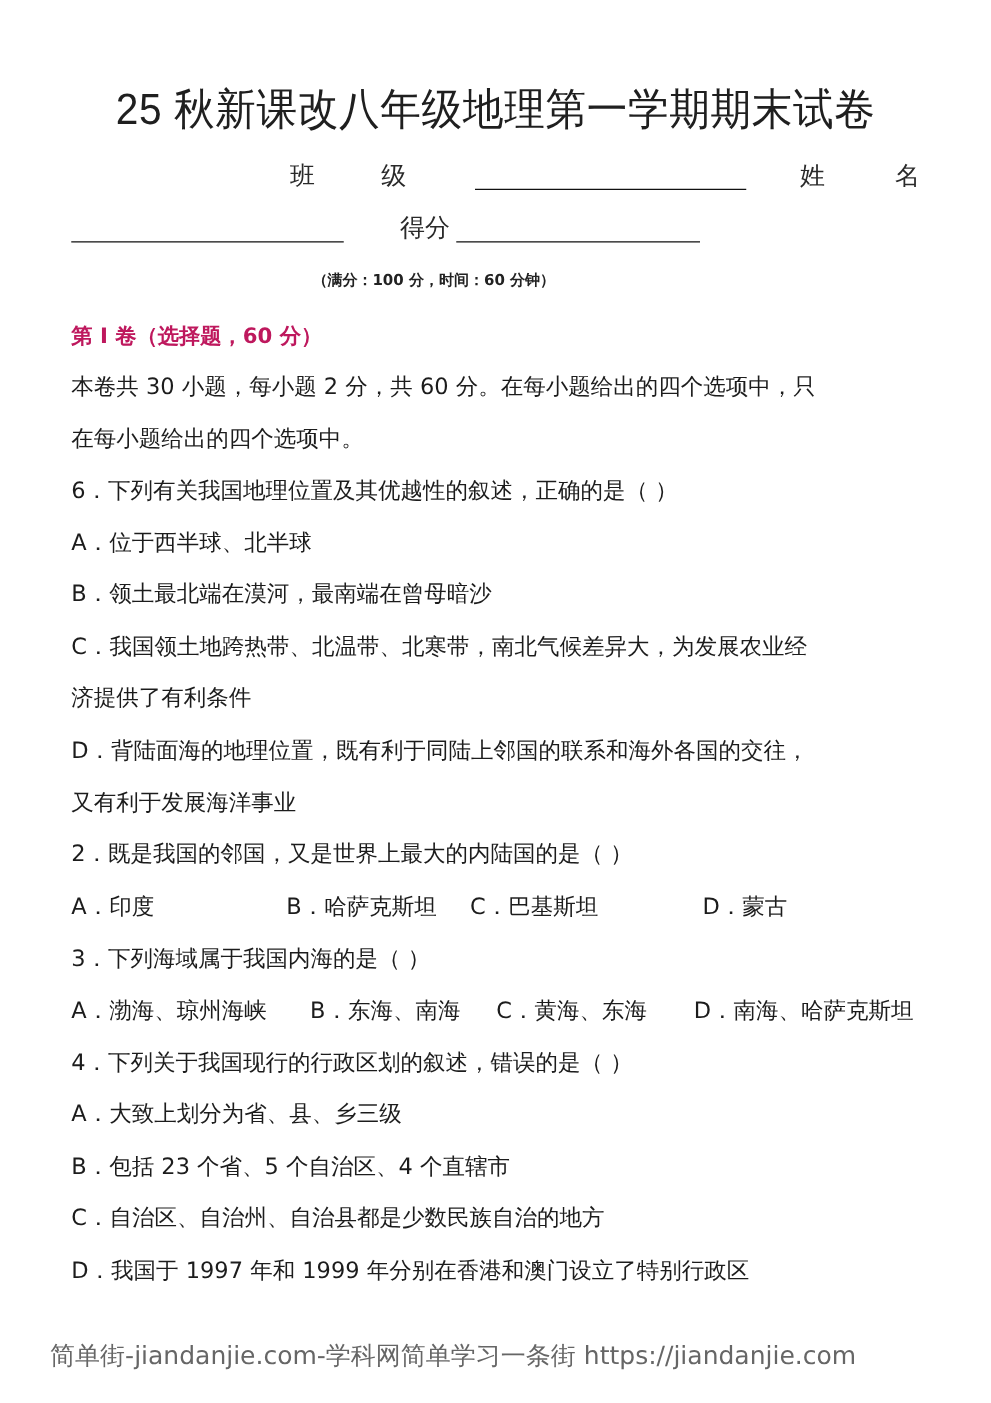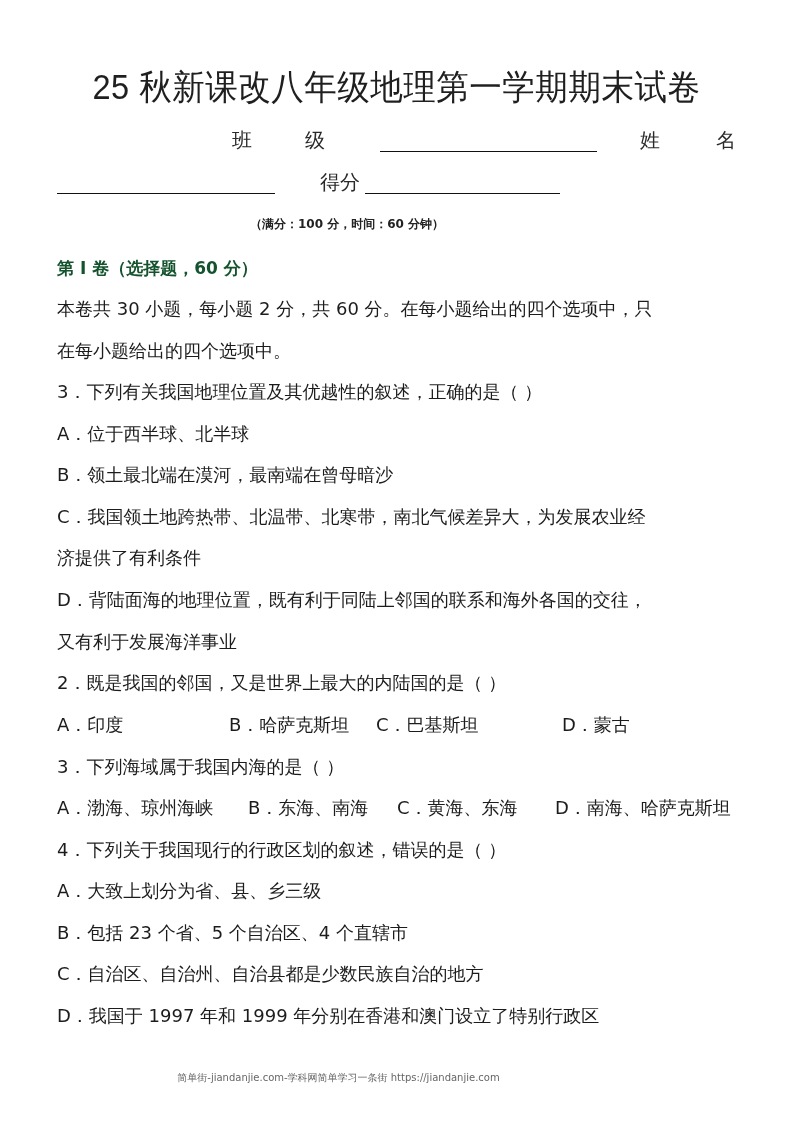--- a/index.html
+++ b/index.html
@@ -4,23 +4,23 @@
 <style>
   html, body { margin: 0; padding: 0; background: #ffffff; }
   body { width: 793px; height: 1122px; position: relative; overflow: hidden; color: #1a1a1a;
          font-family: "DejaVu Sans", "Liberation Sans", sans-serif; }
   .abs { position: absolute; white-space: nowrap; }
   .title { left: 0; width: 793px; top: 64px; text-align: center; font-size: 35px; letter-spacing: 0.5px;
            font-family: "Liberation Sans", "DejaVu Sans", sans-serif; color: #1f1f1f; transform: scaleX(0.93); }
   .lbl { font-size: 20px; color: #2a2a2a; font-family: "DejaVu Serif", serif; }
   .uline { position: absolute; height: 0; border-top: 1.4px solid #111; }
   .note { left: 0; width: 694px; text-align: center; top: 216px; font-size: 12px; font-weight: bold; color: #222; }
-  .sec { left: 57px; top: 257px; font-size: 17px; font-weight: bold; color: #14532d; }
+  .sec { left: 57px; top: 257px; font-size: 17px; font-weight: bold; color: #be185d; }
   .line { left: 57px; font-size: 18px; color: #1c1c1c; }
-  .footer { left: 0; width: 677px; text-align: center; top: 1071px; font-size: 10px; color: #666; }
+  .footer { left: 0; width: 677px; text-align: center; top: 1071px; font-size: 20px; color: #666; padding-left: 24px; }
 </style>
 </head>
 <body>
 
 <div class="abs title">25 秋新课改八年级地理第一学期期末试卷</div>
 
 <span class="abs lbl" style="left:232px;top:127px;">班</span>
 <span class="abs lbl" style="left:305px;top:127px;">级</span>
 <div class="uline" style="left:380px;top:151px;width:217px;"></div>
 <span class="abs lbl" style="left:640px;top:127px;">姓</span>
@@ -29,21 +29,21 @@
 <div class="uline" style="left:57px;top:193px;width:218px;"></div>
 <span class="abs lbl" style="left:320px;top:169px;">得分</span>
 <div class="uline" style="left:365px;top:193px;width:195px;"></div>
 
 <div class="abs note">（满分：100 分，时间：60 分钟）</div>
 
 <div class="abs sec">第 I 卷（选择题，60 分）</div>
 <div class="abs line" style="top:297px;">本卷共 30 小题，每小题 2 分，共 60 分。在每小题给出的四个选项中，只</div>
 <div class="abs line" style="top:339px;">在每小题给出的四个选项中。</div>
 
-<div class="abs line" style="top:380px;">3．下列有关我国地理位置及其优越性的叙述，正确的是（    ）</div>
+<div class="abs line" style="top:380px;">6．下列有关我国地理位置及其优越性的叙述，正确的是（    ）</div>
 <div class="abs line" style="top:422px;">A．位于西半球、北半球</div>
 <div class="abs line" style="top:463px;">B．领土最北端在漠河，最南端在曾母暗沙</div>
 <div class="abs line" style="top:505px;">C．我国领土地跨热带、北温带、北寒带，南北气候差异大，为发展农业经</div>
 <div class="abs line" style="top:546px;">济提供了有利条件</div>
 <div class="abs line" style="top:588px;">D．背陆面海的地理位置，既有利于同陆上邻国的联系和海外各国的交往，</div>
 <div class="abs line" style="top:630px;">又有利于发展海洋事业</div>
 
 <div class="abs line" style="top:671px;">2．既是我国的邻国，又是世界上最大的内陆国的是（    ）</div>
 <div class="abs line" style="top:713px;">A．印度</div>
 <div class="abs line" style="left:205px;top:713px;margin-left:24px;">B．哈萨克斯坦</div>

